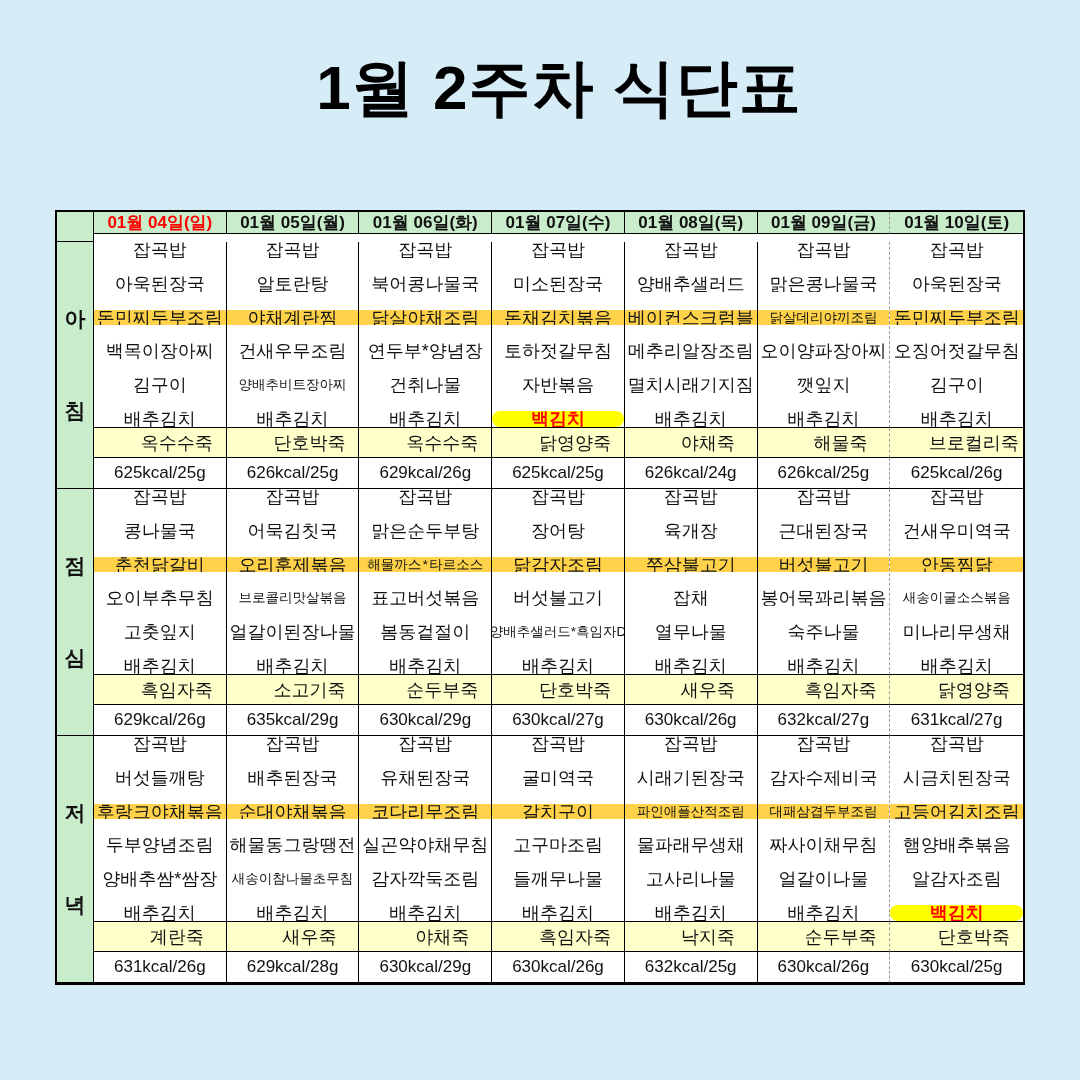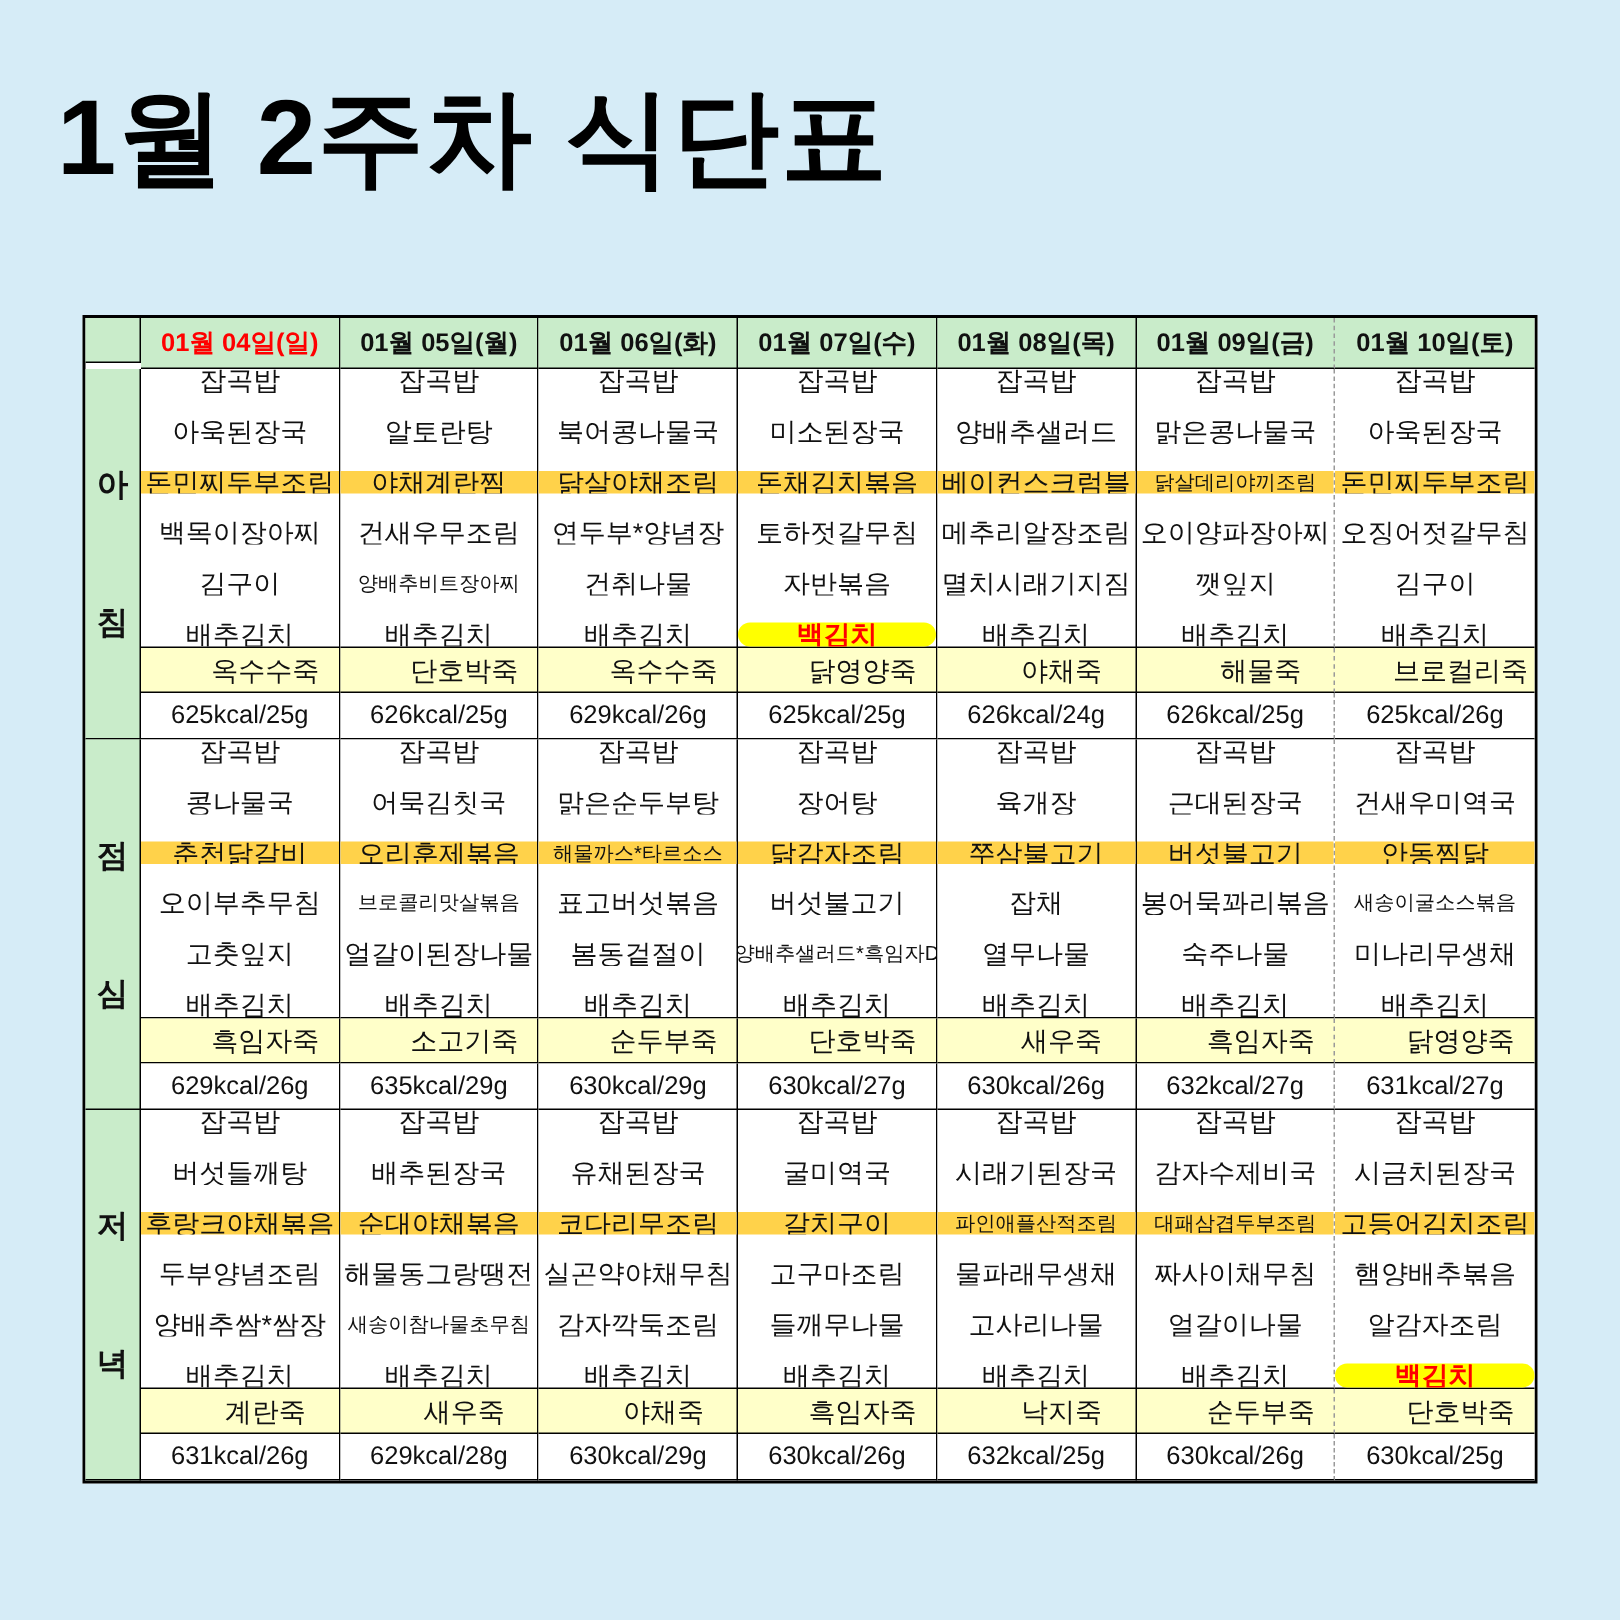--- a/index.html
+++ b/index.html
@@ -3,23 +3,23 @@
 <meta charset="utf-8">
 <style>
   html,body{margin:0;padding:0;}
   .page{
     width:1080px;height:1080px;
     background:var(--bg,#d6ecf7);
     font-family:"Liberation Sans","DejaVu Sans",sans-serif;
     position:relative;overflow:hidden;
   }
   .title{
-    text-align:left;
+    text-align:center;
     padding-top:52px;
-    font-size:71px;
+    font-size:62px;
     font-weight:900;
     letter-spacing:1px;
     color:#000;
     line-height:1.15;
     padding-left:38px;
   }
   .table-wrap{
     position:absolute;left:55px;top:210px;width:970px;
   }
   .grid{
@@ -32,21 +32,21 @@
   .cell{
     box-sizing:border-box;
     border-right:1.5px solid #000;
     border-bottom:1.5px solid #000;
     min-width:0;
   }
   .cell.dash{border-right:1.5px dashed #9a9a9a;}
   .cell.last{border-right:none;}
   .corner{height:30px;background:var(--green,#c9ecca);}
   .header-cell{
-    height:34px;background:var(--green,#c9ecca);
+    height:22px;background:var(--green,#c9ecca);
     display:flex;align-items:center;justify-content:center;
     font-weight:700;font-size:17px;white-space:nowrap;color:#111;
   }
   .label-cell{
     background:var(--green,#c9ecca);
     grid-row:span 3;
     display:flex;flex-direction:column;
     justify-content:space-evenly;align-items:center;
     font-weight:700;font-size:21px;color:#111;
   }
@@ -54,21 +54,21 @@
     height:186px;
     display:flex;flex-direction:column;
     background:#fff;
     gap:18px;
   }
   .menu-item{
     flex:1;display:flex;align-items:center;justify-content:center;
     font-size:18px;white-space:nowrap;overflow:hidden;color:#111;
   }
   .menu-item.small{font-size:13.5px;}
-  .menu-item.hl-orange{background:var(--orange,#ffd24a);}
+  .menu-item.hl-orange{background:var(--orange,#ffd24a);font-family:Liberation Mono, monospace;}
   .menu-item.hl-yellow{
     background:var(--yellow,#ffff00);
     color:var(--red,#ff0000);
     font-weight:700;
     border-radius:13px;
   }
   .porridge-cell{
     height:30px;background:var(--pale,#ffffc9);
     display:flex;align-items:center;justify-content:center;
     font-size:18px;white-space:nowrap;color:#111;padding-left:34px;

